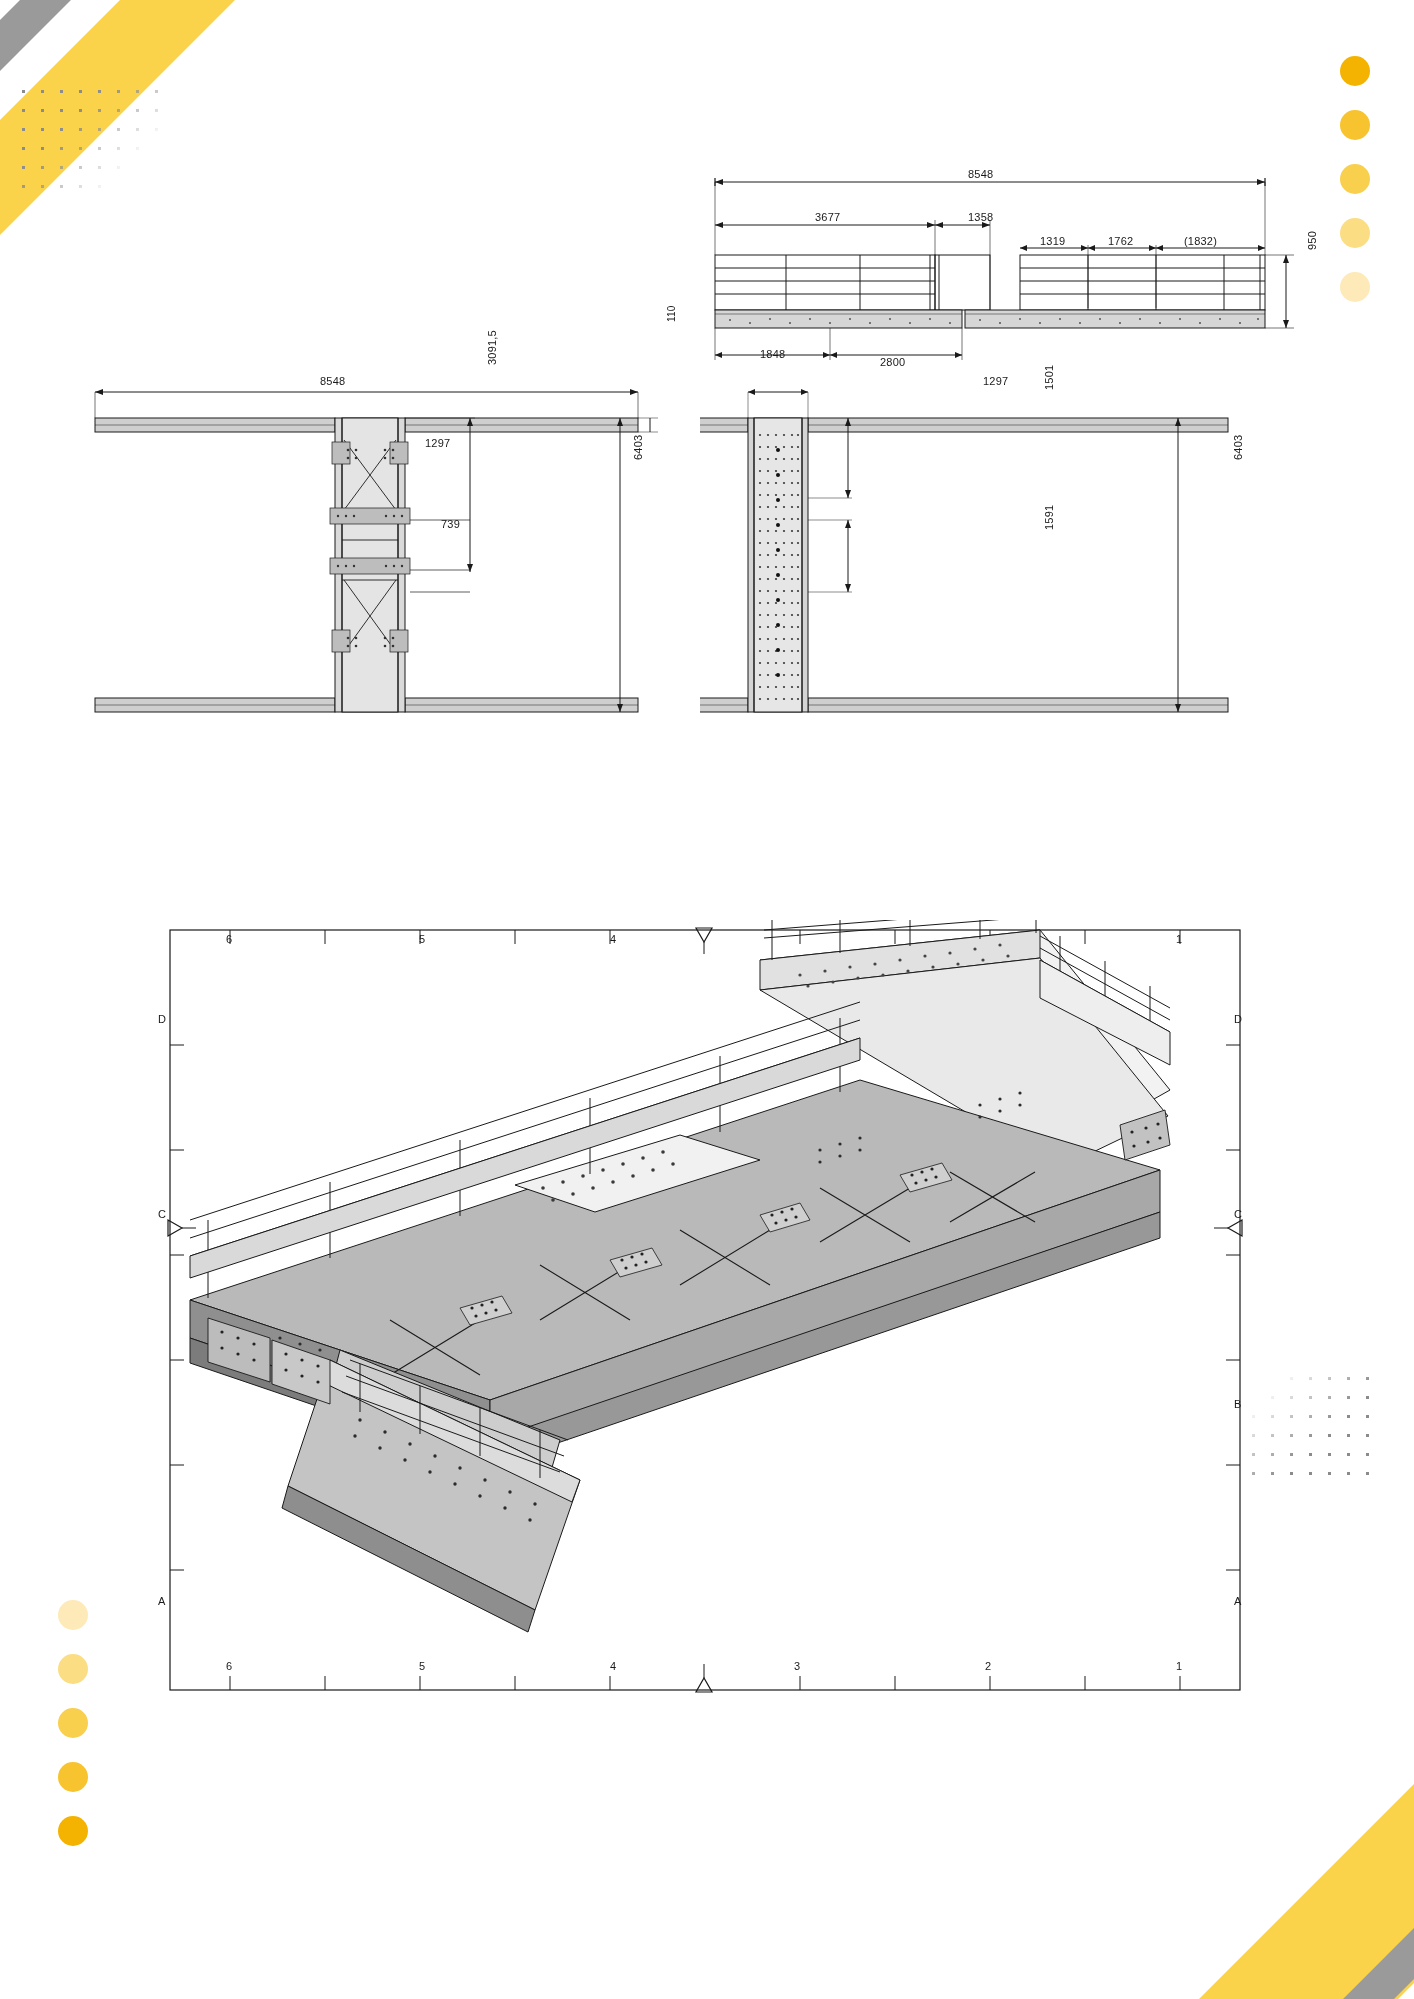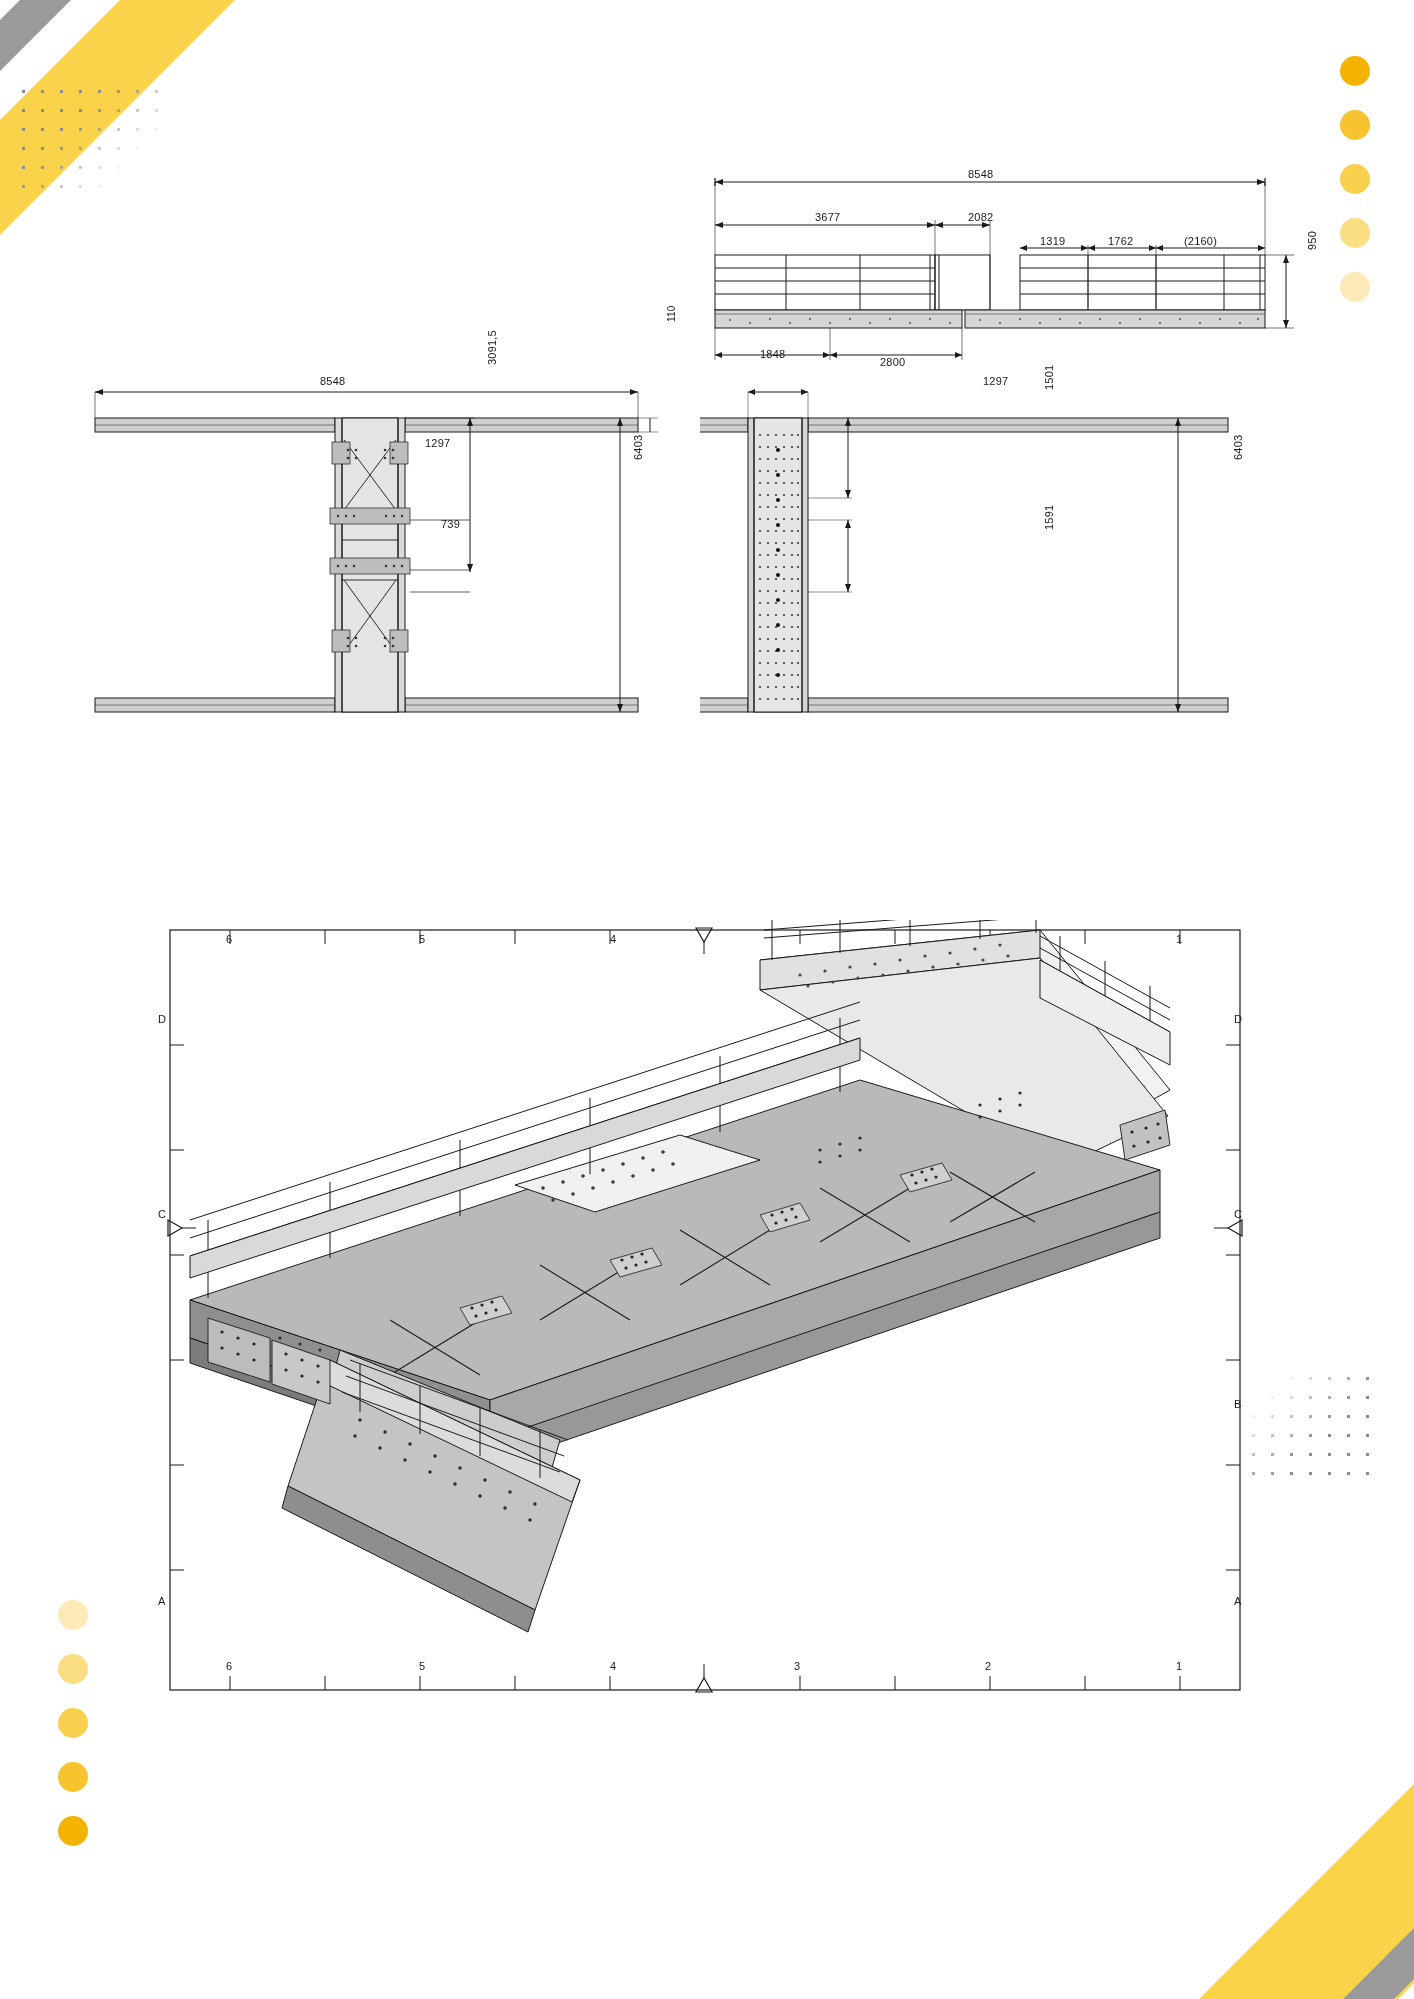--- a/index.html
+++ b/index.html
@@ -203,24 +203,24 @@
           <circle cx="530" cy="159" r="1"></circle>
             <circle cx="550" cy="163" r="1"></circle>
             <circle cx="568" cy="159" r="1"></circle>
         </g>
       </g>
     </svg>
   </div>
 
   <div class="dim-txt" style="left:968px;top:168px;">8548</div>
   <div class="dim-txt" style="left:815px;top:211px;text-align:right;">3677</div>
-  <div class="dim-txt" style="left:968px;top:211px;">2082</div>
+  <div class="dim-txt" style="left:968px;top:211px;">1358</div>
   <div class="dim-txt" style="left:1040px;top:235px;">1319</div>
   <div class="dim-txt" style="left:1108px;top:235px;">1762</div>
-  <div class="dim-txt" style="left:1184px;top:235px;">(2160)</div>
+  <div class="dim-txt" style="left:1184px;top:235px;">(1832)</div>
   <div class="dim-txt rot" style="left:1306px;top:250px;">950</div>
   <div class="dim-txt" style="left:760px;top:348px;">1848</div>
   <div class="dim-txt" style="left:880px;top:356px;">2800</div>
 
   <div class="svgwrap" style="left:80px;top:380px;">
     <svg width="620" height="370" viewBox="0 0 620 370">
       <g stroke="#1a1a1a" fill="none" stroke-width="1">
 
         <line x1="15" y1="12" x2="558" y2="12"></line>
         <path d="M15 12 l8 -3 v6 z M558 12 l-8 -3 v6 z" fill="#1a1a1a" stroke="none"></path>

